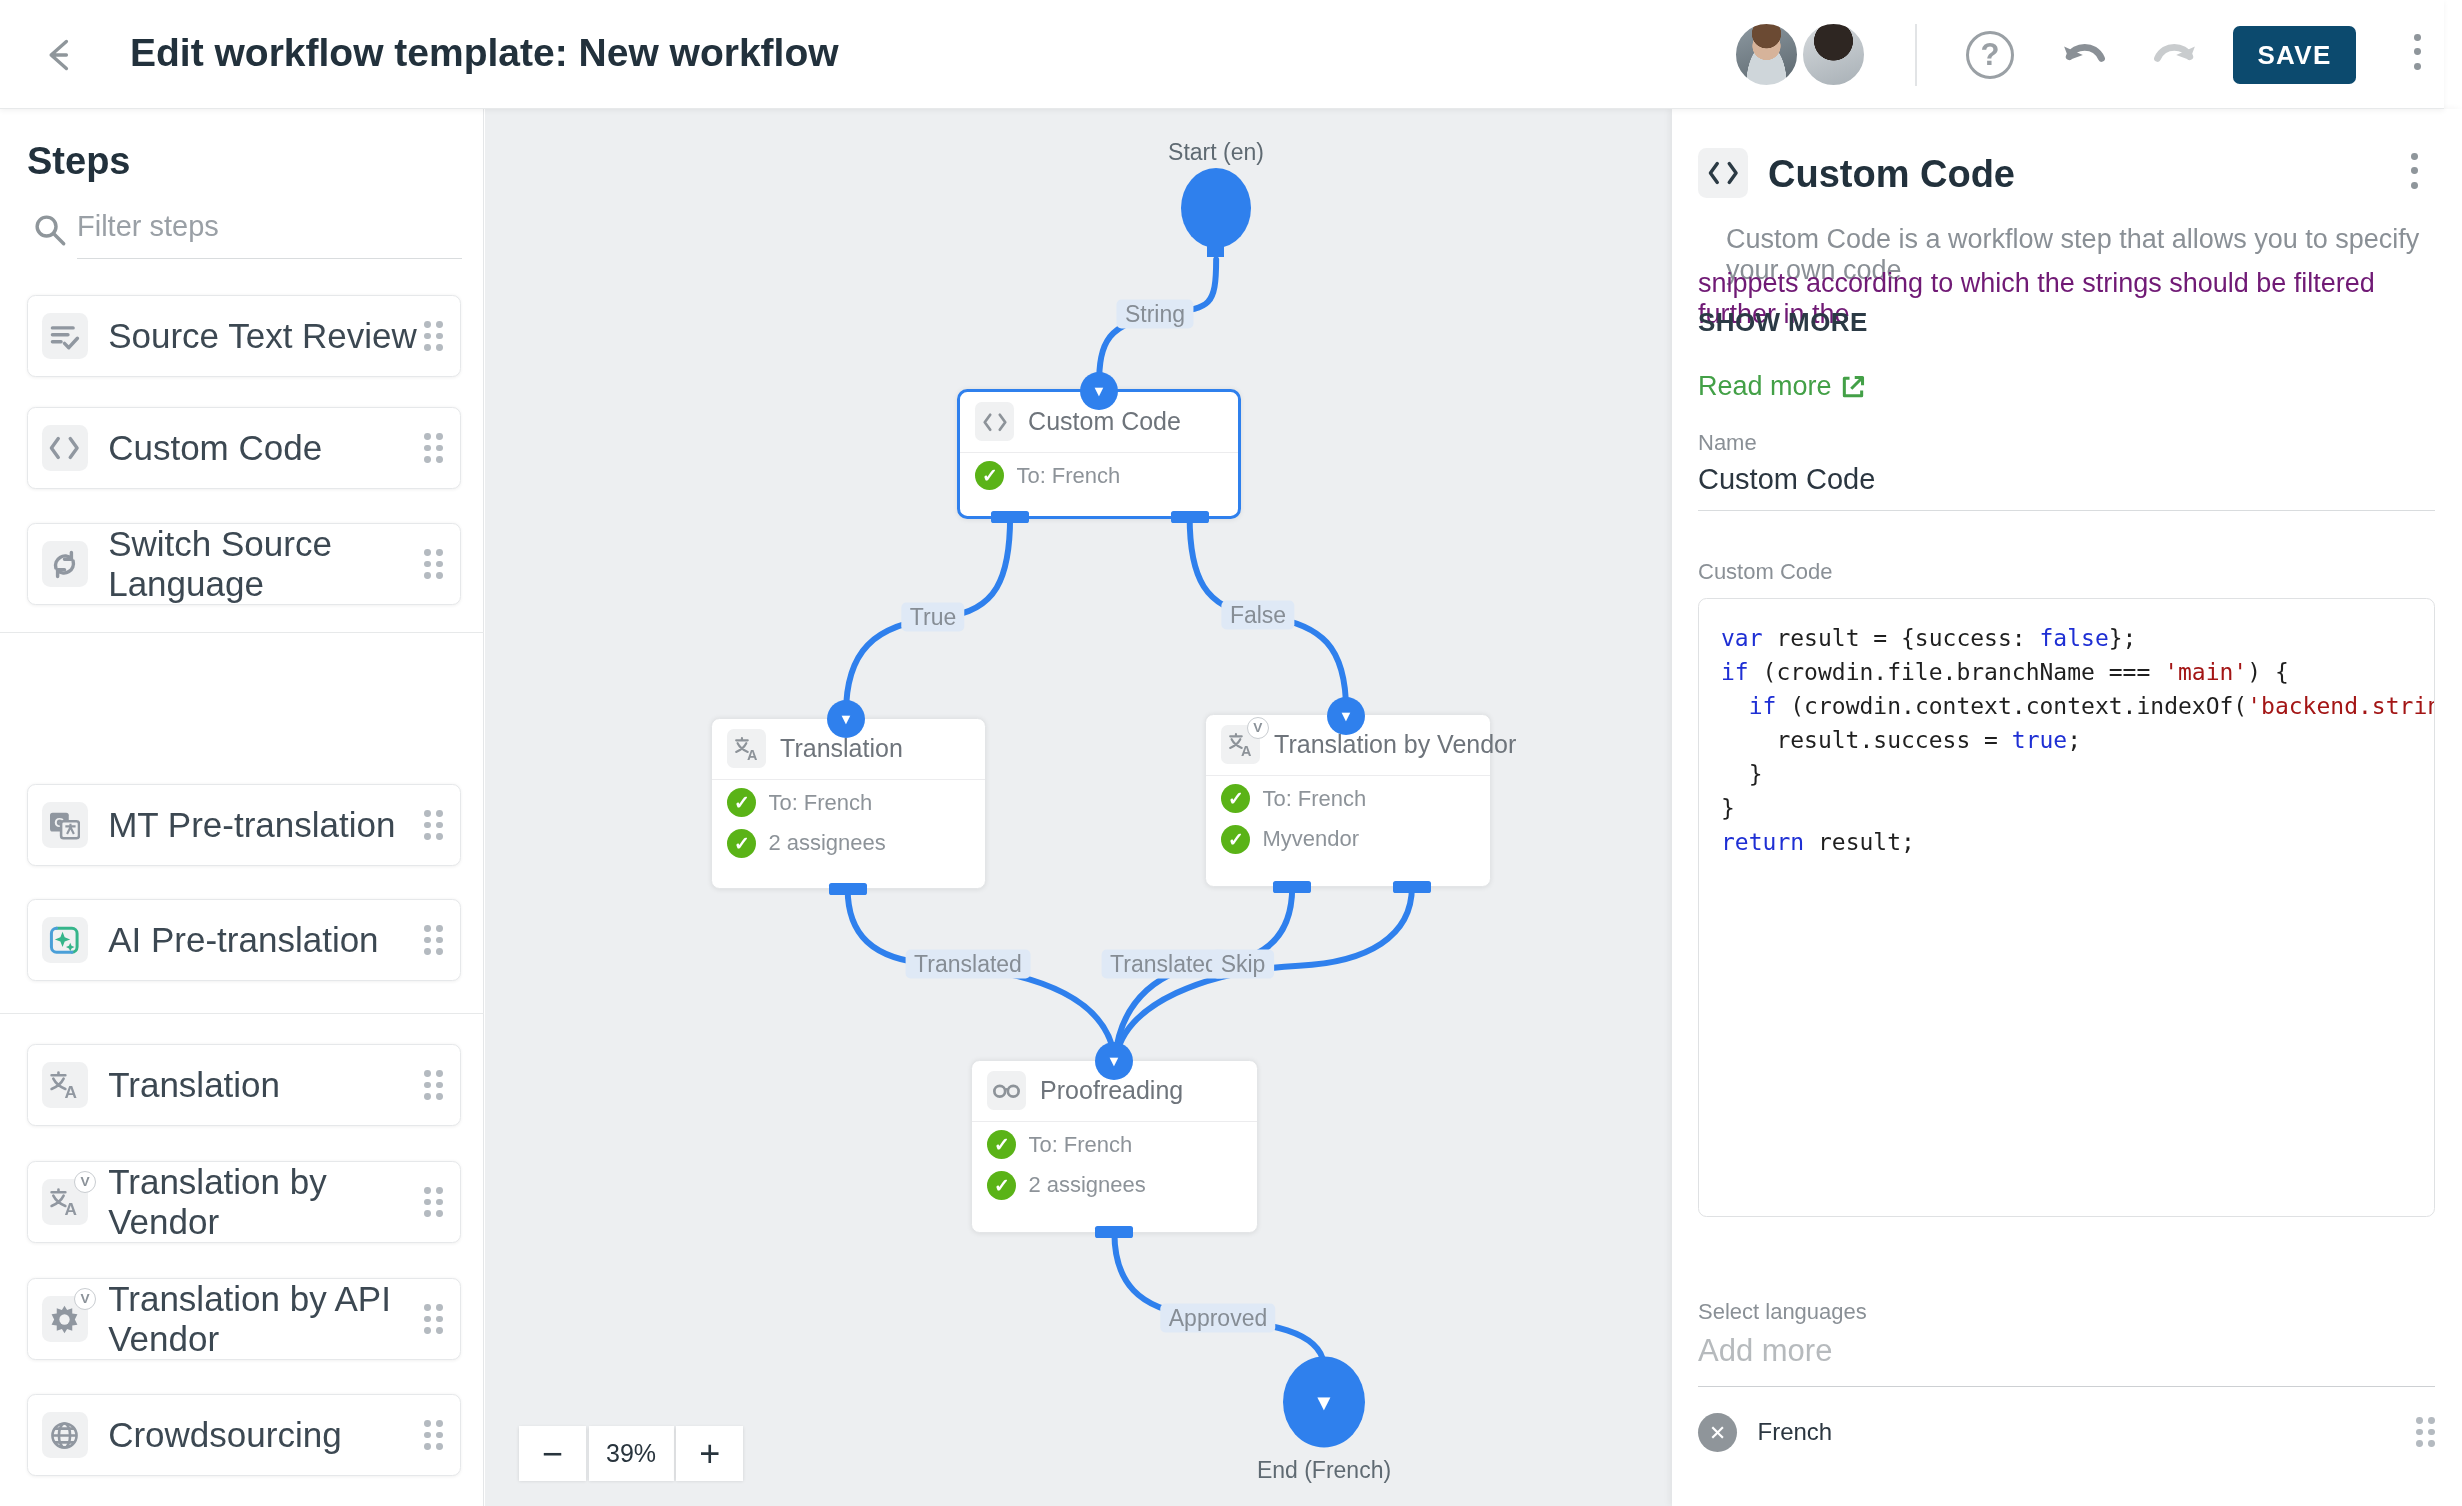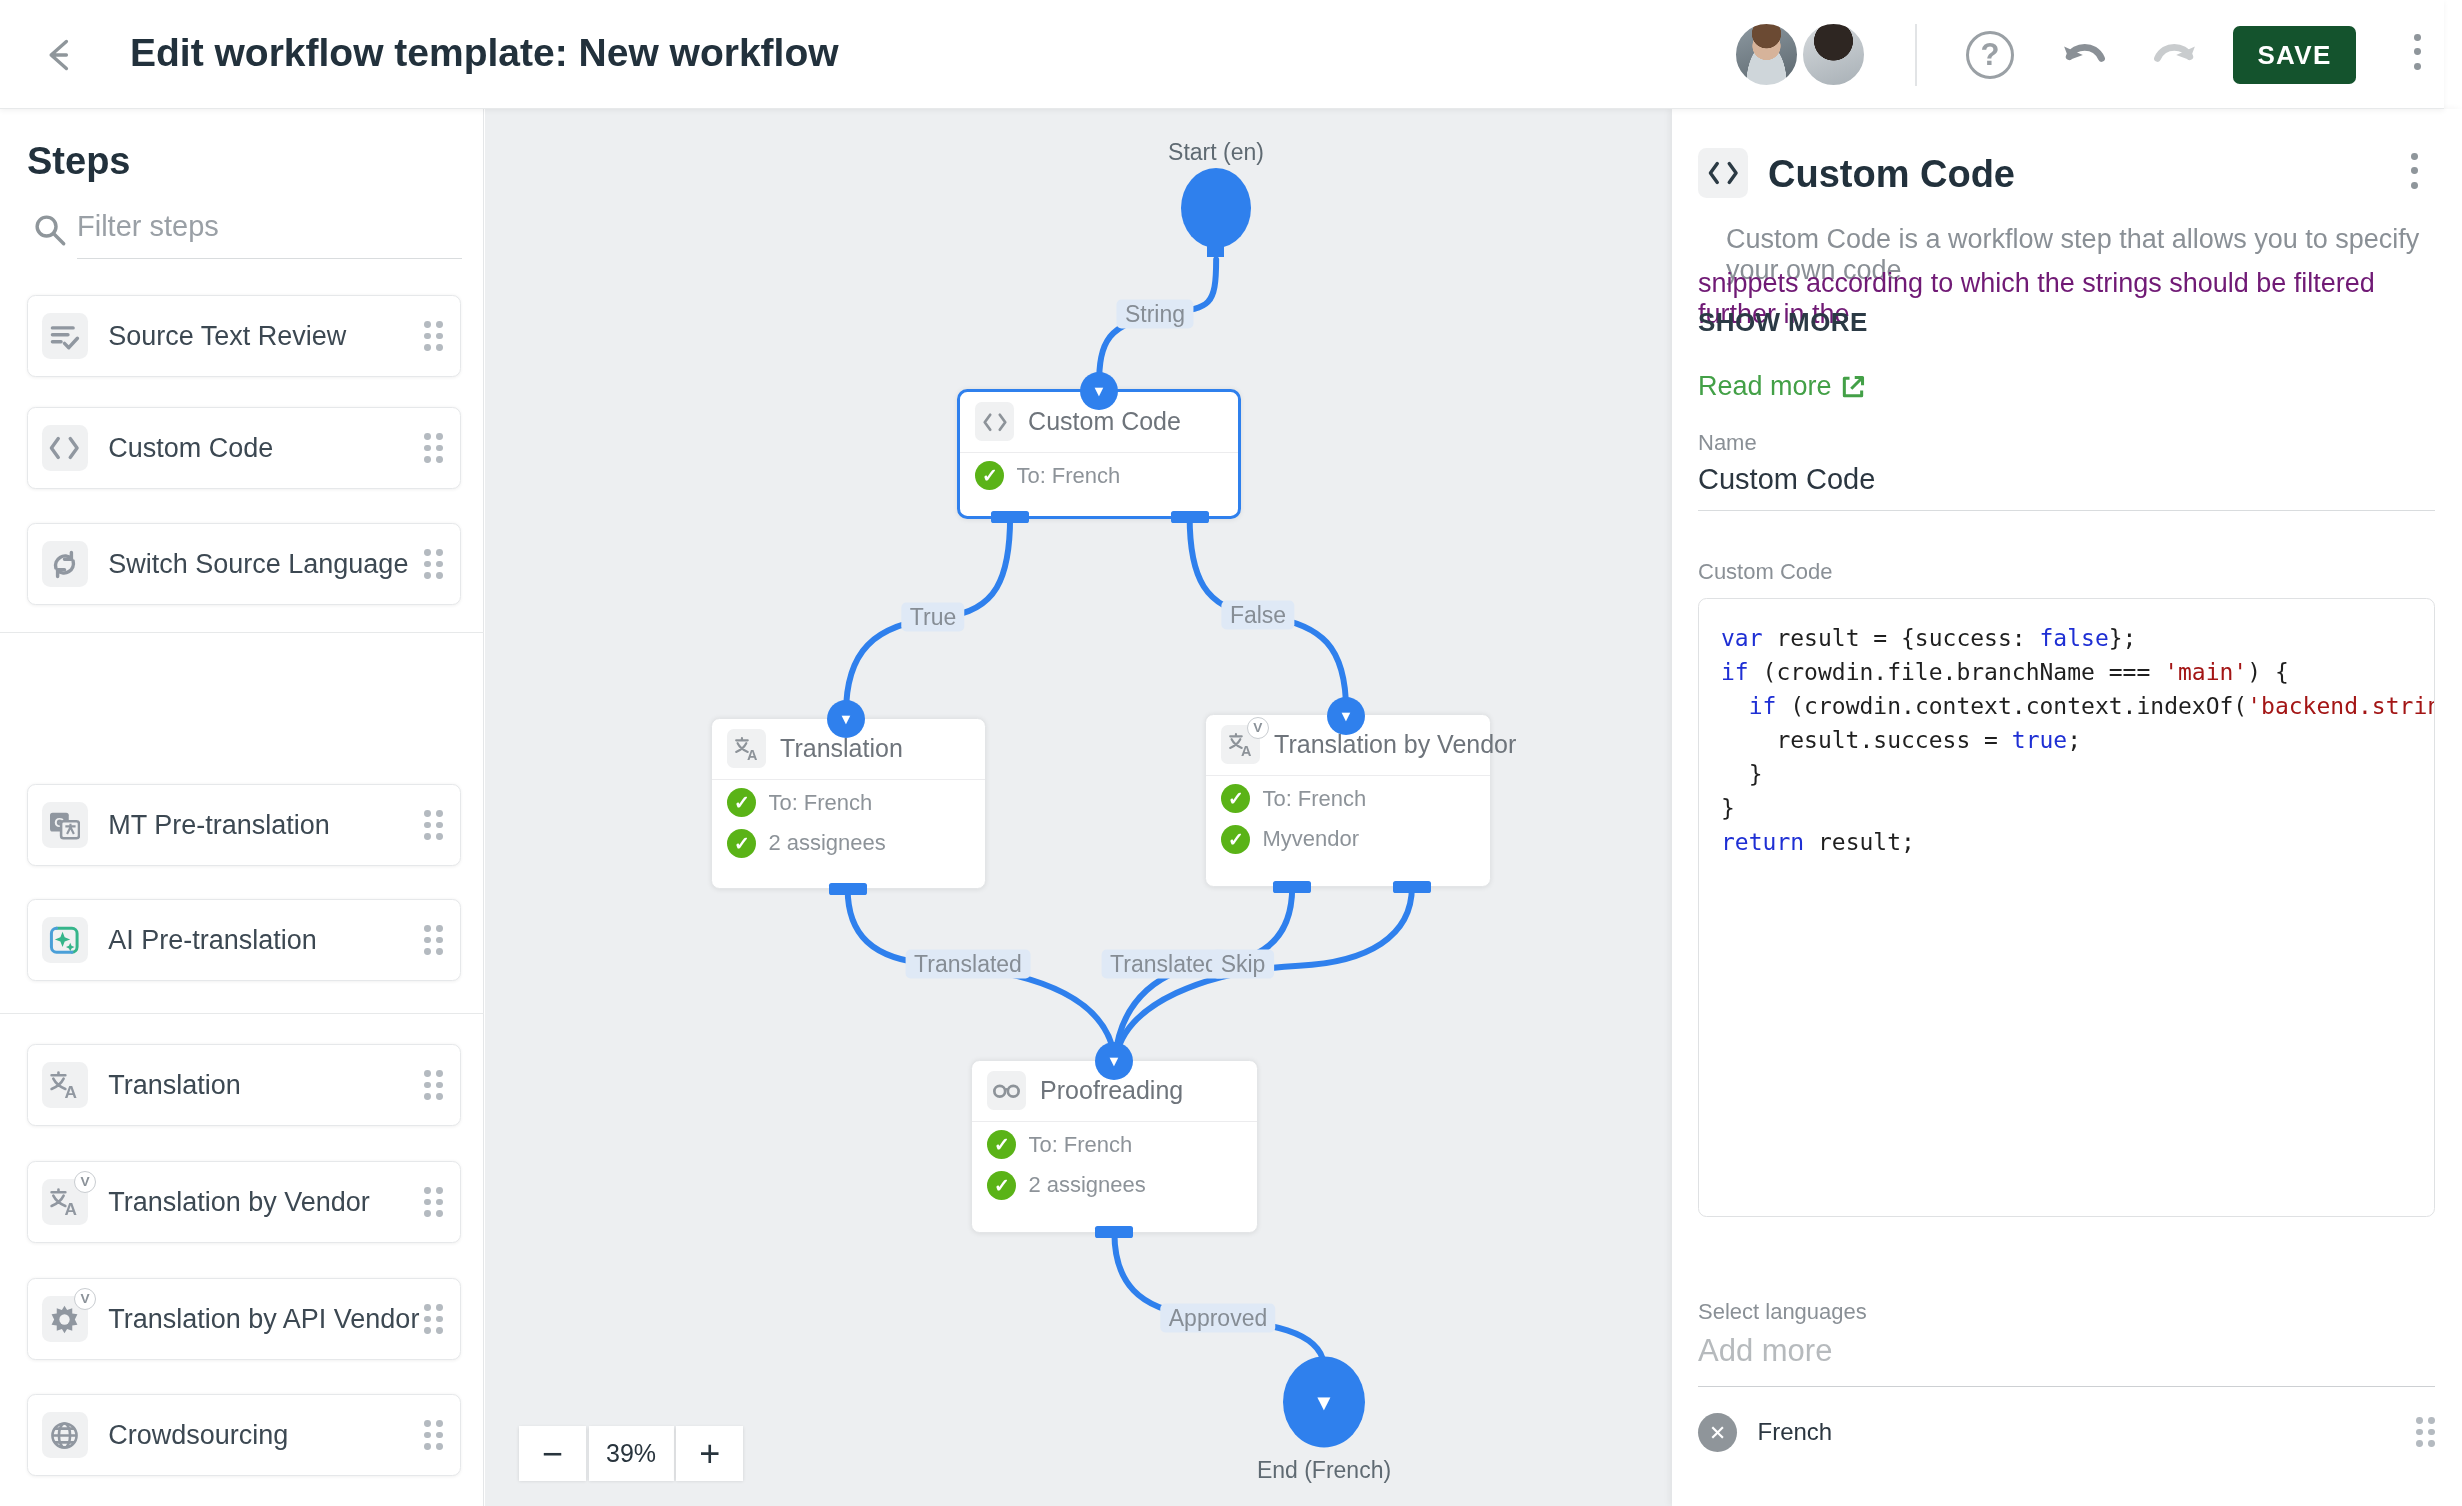--- a/index.html
+++ b/index.html
@@ -19,41 +19,41 @@
       linear-gradient(160deg,#8d99a1,#5b666d); }
   #avatar-2 { left:1801px; background:
       radial-gradient(circle at 50% 28%, #2e2622 0 36%, transparent 37%),
       radial-gradient(circle at 50% 46%, #8a5f46 0 17%, transparent 18%),
       linear-gradient(160deg,#d6dadd,#a8b0b6); }
   #topbar-divider { position:absolute; left:1915px; top:24px; width:1.7px; height:62px; background:#e2e4e6; }
   #help-btn { position:absolute; left:1966px; top:31px; width:48px; height:48px; border:3.4px solid #9aa0a5;
               border-radius:50%; color:#9aa0a5; font-size:31px; font-weight:bold; text-align:center; line-height:41px; cursor:pointer; }
   .histbtn { position:absolute; top:31px; width:51px; height:48px; cursor:pointer; }
   #undo-btn { left:2059px; } #redo-btn { left:2149px; }
-  #save-btn { position:absolute; left:2233px; top:26px; width:123px; height:58px; background:#14532d; color:#fff;
+  #save-btn { position:absolute; left:2233px; top:26px; width:123px; height:58px; background:#0c4a6e; color:#fff;
               border:none; border-radius:6.8px; font-size:26px; font-weight:bold; letter-spacing:1.3px;
               font-family:"Liberation Sans",sans-serif; cursor:pointer; }
   .kebab { width:6.8px; cursor:pointer; }
   .kebab i { display:block; width:6.8px; height:6.8px; border-radius:50%; background:#8f969b; margin:0 0 7.7px 0; }
   #topbar-kebab { position:absolute; left:2414px; top:34px; }
 
   
   #sidebar { position:absolute; left:0; top:109px; width:484px; height:1397px; background:#fff;
              border-right:0.9px solid #e4e6e8; z-index:20; }
   #steps-heading { position:absolute; left:27px; top:31px; font-size:38px; font-weight:bold; color:#22313c; }
   #filter-row { position:absolute; left:27px; top:101px; width:435px; height:39px; }
   #filter-row svg { position:absolute; left:5.1px; top:1.7px; }
   #filter-input { position:absolute; left:50px; top:0px; width:385px; font-size:29px; color:#9aa0a6;
                   border-bottom:1.7px solid #d9dcde; padding:0 0 15.4px 0; cursor:text; }
   .step-card { position:absolute; left:27px; width:434px; height:82px; background:#fff; border:0.9px solid #e6e8ea;
                border-radius:8.5px; box-shadow:0 0.9px 3.4px rgba(0,0,0,.06); display:flex; align-items:center;
                padding:0 17px 0 13.7px; cursor:grab; }
   .step-icon { position:relative; width:46px; height:46px; background:#f0f1f2; border-radius:8.5px; flex:none;
                display:flex; align-items:center; justify-content:center; color:#9097a0; }
-  .step-label { margin-left:20.5px; font-size:27px; color:#3c4852; flex:1; }
+  .step-label { margin-left:20.5px; font-size:35px; color:#3c4852; flex:1; }
   .v-badge { position:absolute; right:-8.5px; top:-8.5px; width:22px; height:22px; border-radius:50%; background:#fff;
              border:1.7px solid #c9cdd1; color:#8b9299; font-size:13.7px; font-weight:bold; text-align:center; line-height:19.7px; }
   .drag6 { display:grid; grid-template-columns:6.8px 6.8px; grid-gap:5.1px; cursor:grab; }
   .drag6 i { width:6.8px; height:6.8px; border-radius:50%; background:#b4bac0; }
   .sb-divider { position:absolute; left:0; width:484px; height:0.9px; background:#e7e9ea; }
 
   
   #canvas { position:absolute; left:485px; top:109px; width:1187px; height:1397px; background:#edeff1; overflow:hidden; }
   #edges { position:absolute; left:0; top:0; }
   .edge-label { position:absolute; transform:translate(-50%,-50%); background:#dfe9f6; color:#868d95;

